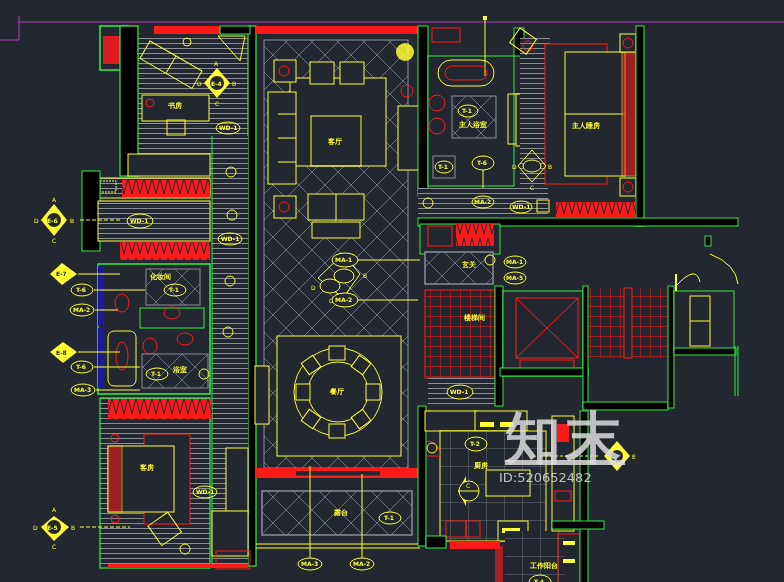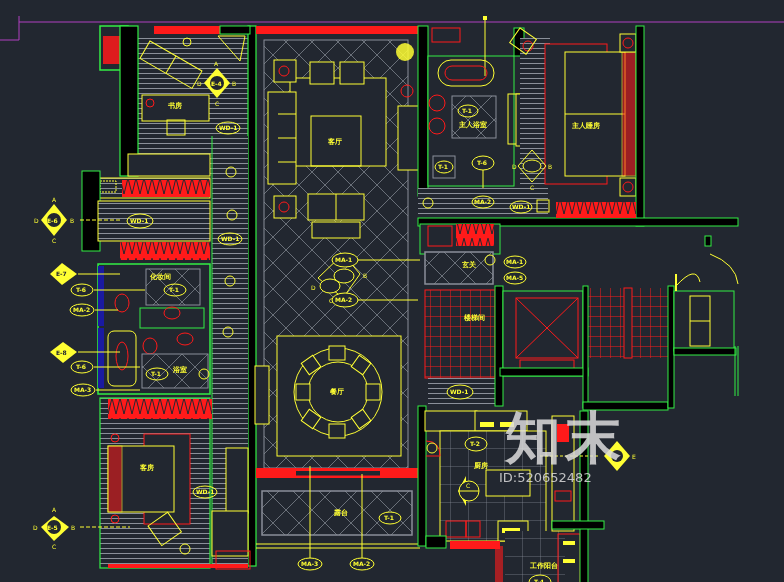--- a/index.html
+++ b/index.html
@@ -3,21 +3,21 @@
 <meta charset="utf-8">
 <style>
   html, body { margin: 0; padding: 0; background: #222730; }
   body { width: 784px; height: 582px; overflow: hidden; position: relative; font-family: "DejaVu Sans", sans-serif; }
   #canvas { position: absolute; left: 0; top: 16px; width: 784px; height: 582px; }
   svg text { font-family: "DejaVu Sans", sans-serif; }
   .lbl { fill: #ffff33; font-size: 7px; font-weight: bold; }
   .tag { fill: #ffff33; font-size: 6px; font-weight: bold; }
   .axis { fill: #ffff33; font-size: 6px; }
   .watermark { position: absolute; left: 505px; top: 392px; color: rgba(220,220,220,0.85); font-family: "DejaVu Sans", sans-serif; pointer-events: none; }
-  .watermark .big { font-size: 56px; font-weight: bold; letter-spacing: 4px; line-height: 60px; }
+  .watermark .big { font-size: 56px; font-weight: bold; letter-spacing: 4px; line-height: 60px; text-decoration: underline; }
   .watermark .id { position: absolute; left: -6px; top: 62px; font-size: 13px; white-space: nowrap; }
 </style>
 </head>
 <body>
 
 <div id="canvas">
 <svg width="784" height="582" viewBox="0 0 784 582" xmlns="http://www.w3.org/2000/svg">
   <defs>
     <pattern id="hatch" width="8" height="5" patternUnits="userSpaceOnUse">
       <rect width="8" height="5" fill="#222730"></rect>

